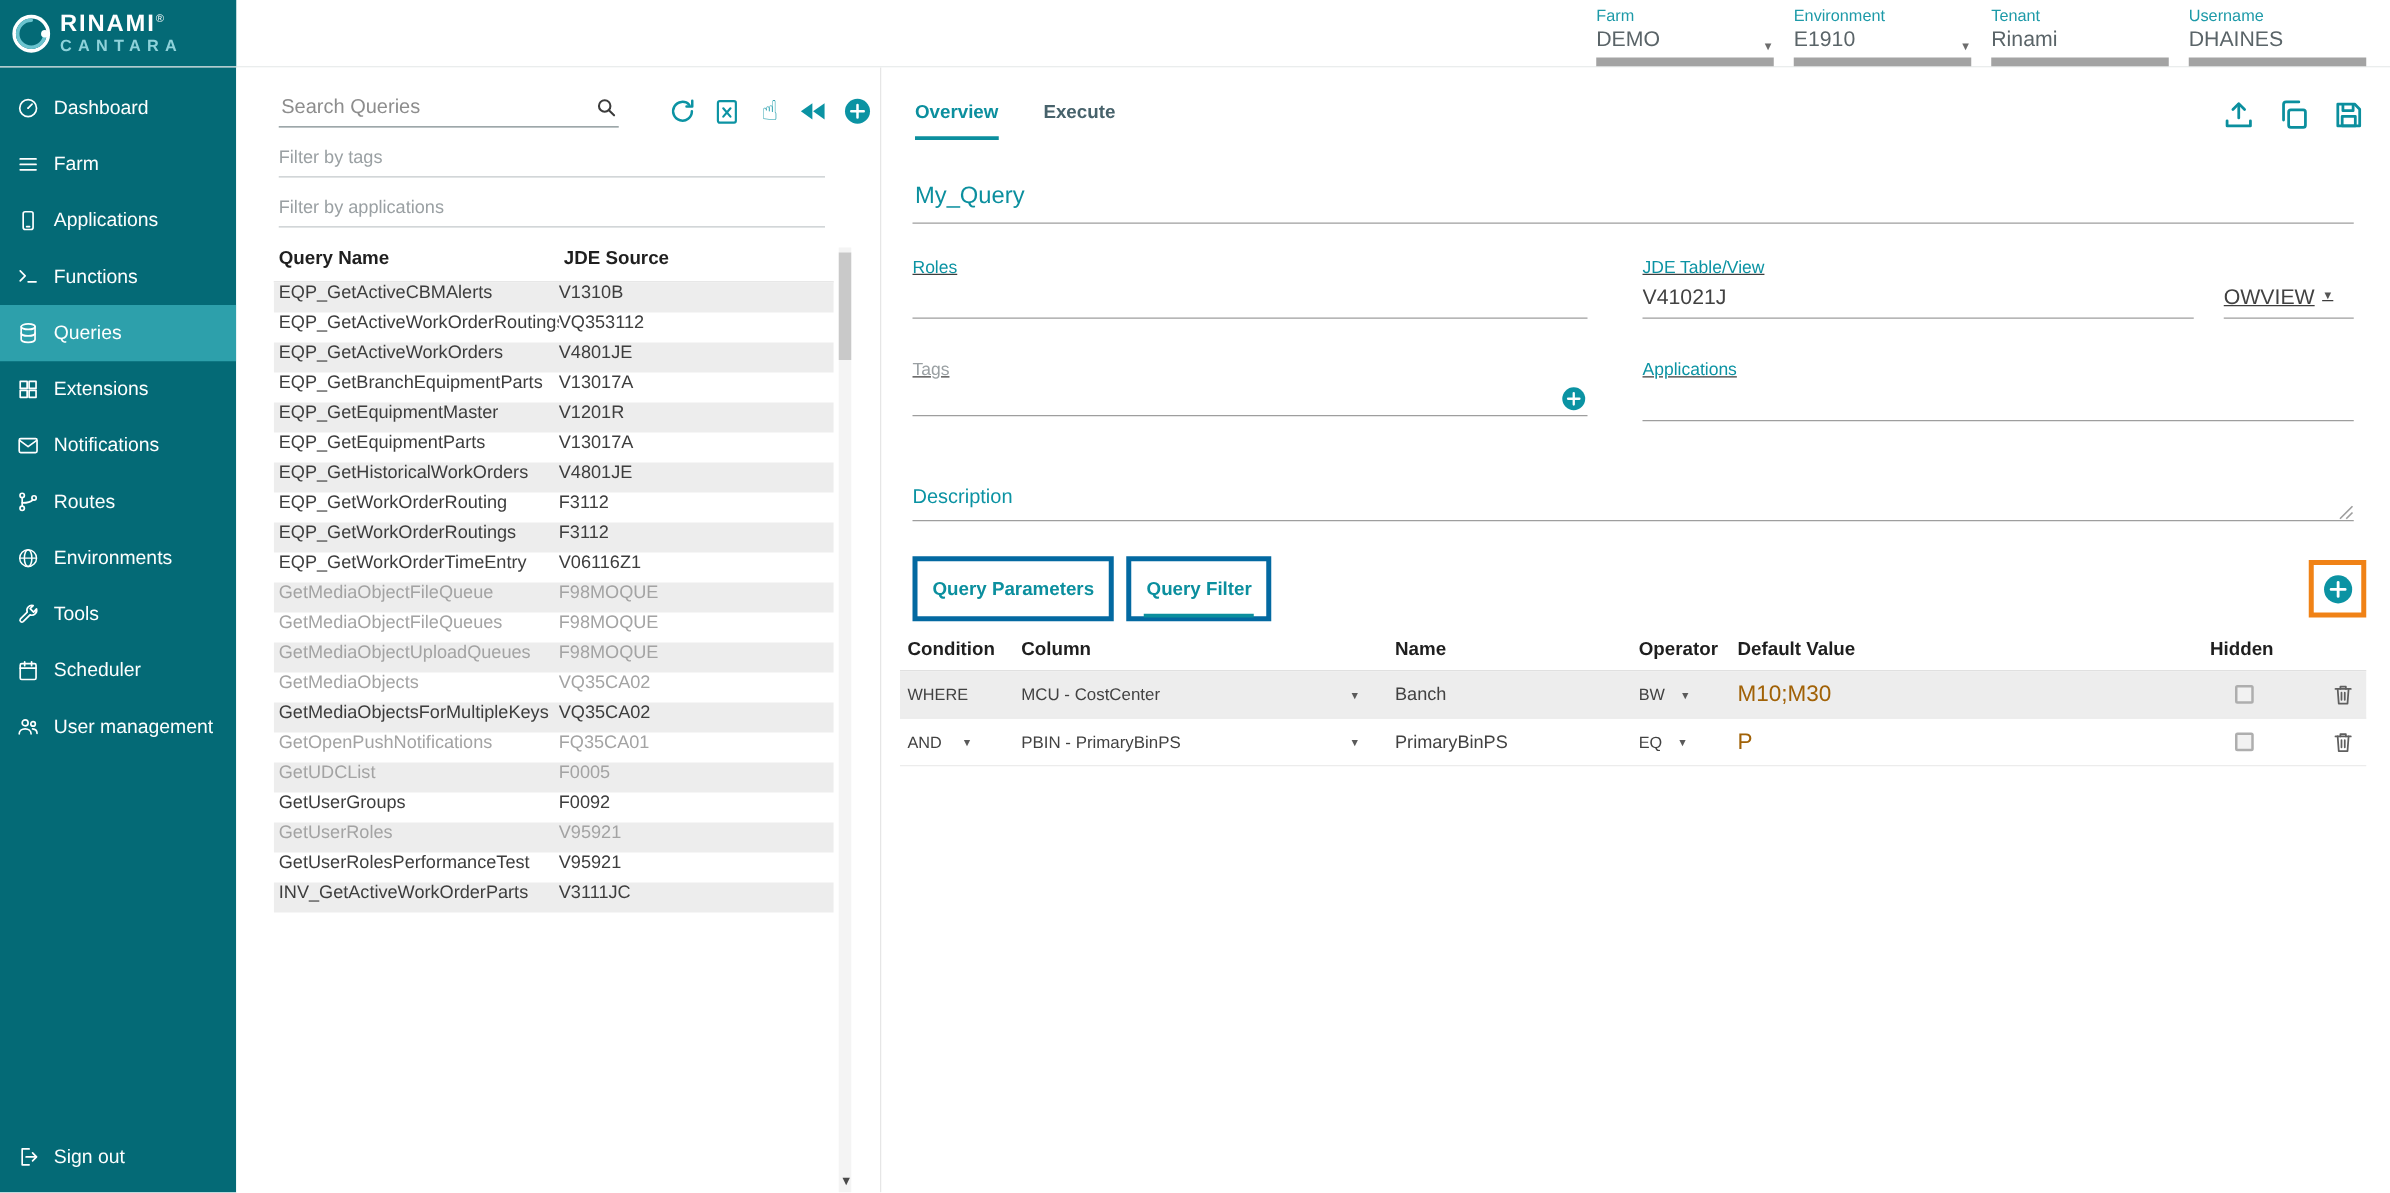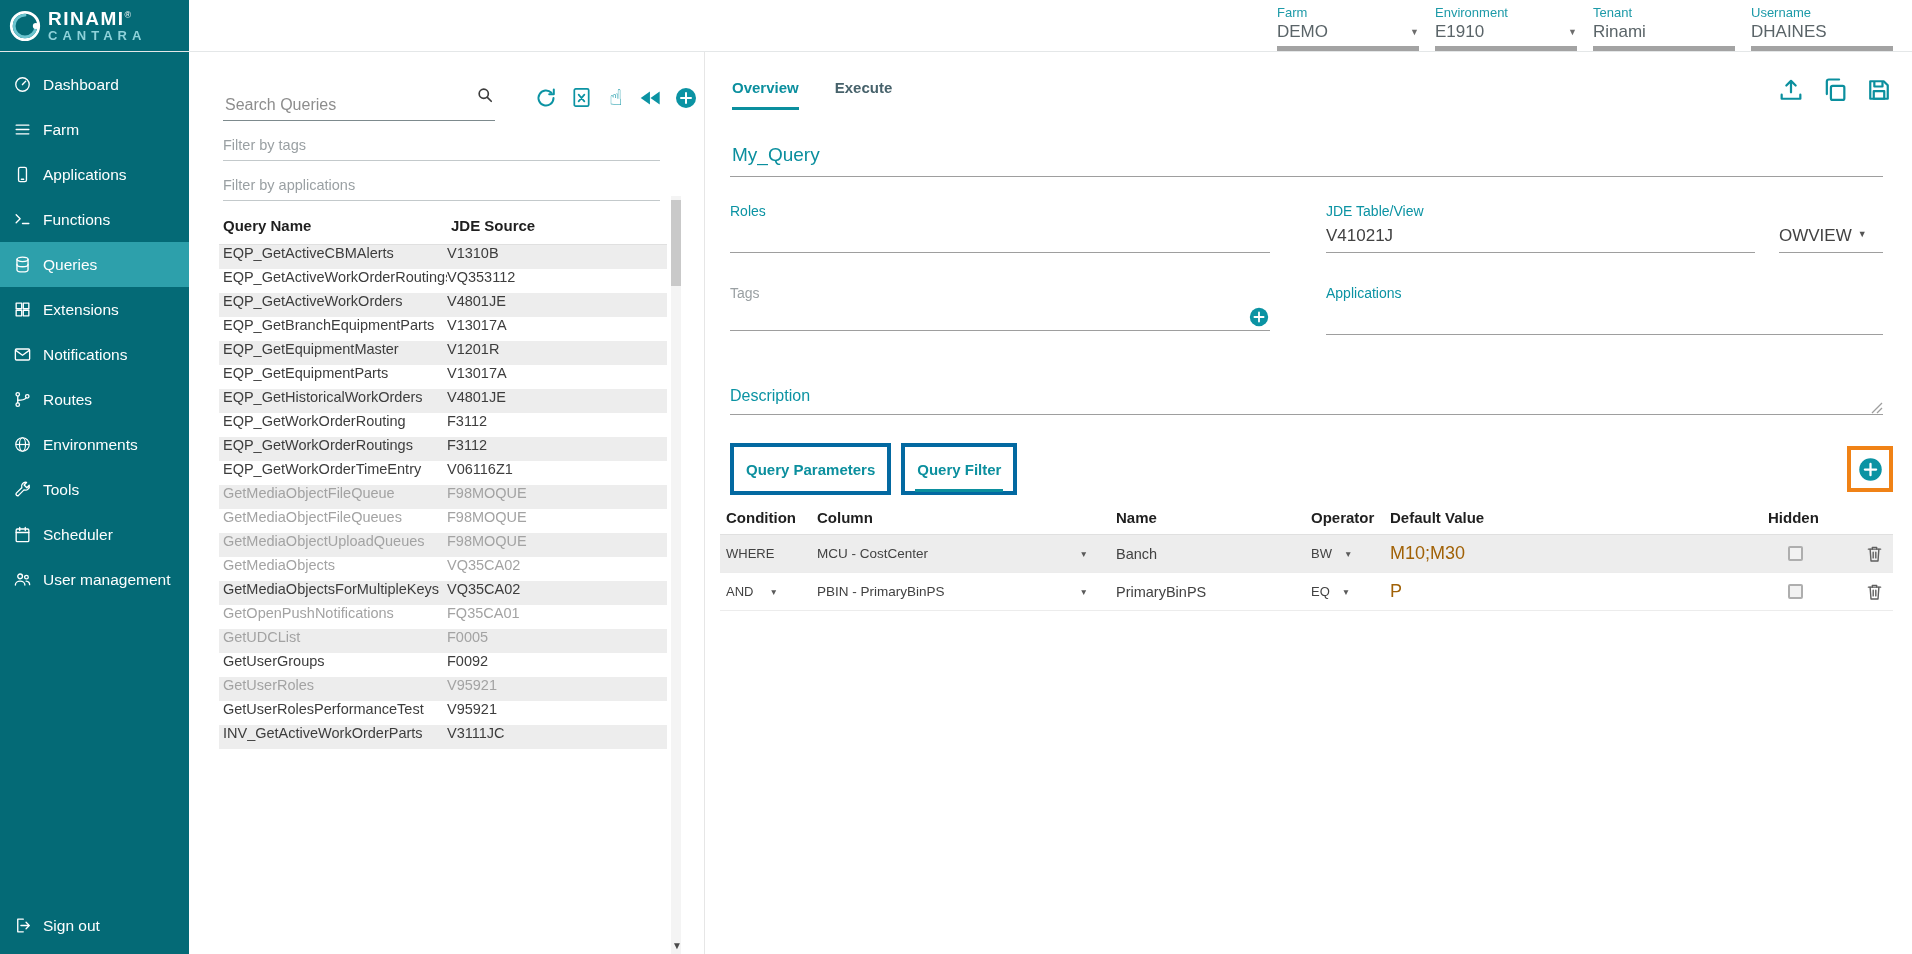--- a/index.html
+++ b/index.html
@@ -13,39 +13,39 @@
   
   .topbar { flex:0 0 49px; display:flex; background:#fff; border-bottom:1px solid #e4e7e8; }
   .logo { width:189px; flex:0 0 189px; background:#046A76; display:flex; align-items:center; padding-left:8px; color:#fff; }
   .logo-text { margin-left:6px; line-height:1.05; }
   .logo-line1 { font-size:19px; font-weight:bold; letter-spacing:1.5px; }
   .logo-reg { font-size:9px; vertical-align:super; font-weight:normal; }
   .logo-line2 { font-size:13px; font-weight:bold; letter-spacing:5px; color:#8fd2da; }
   .header-fields { margin-left:auto; display:flex; gap:16px; padding:5px 19px 0 0; }
   .hfield { width:142px; }
   .hlabel { font-size:13px; color:#1d9aa8; }
-  .hvalue { margin-top:2px; font-size:17px; color:#5a6468; border-bottom:5px solid #a3a3a3;
-            padding-bottom:4px; display:flex; align-items:center; justify-content:space-between; min-height:24px; }
+  .hvalue { margin-top:2px; font-size:17px; color:#5a6468; border-bottom:7px solid #a3a3a3;
+            padding-bottom:4px; display:flex; align-items:flex-end; justify-content:space-between; min-height:24px; }
   .hcaret { font-size:9px; color:#6d6d6d; }
 
   .bodyrow { flex:1; display:flex; min-height:0; }
 
   
   .sidebar { width:189px; flex:0 0 189px; background:#046A76; color:#fdfefe; display:flex; flex-direction:column; padding-top:10px; }
   .nav-item { height:45px; display:flex; align-items:center; gap:11px; padding-left:13px; font-size:15.5px; }
   .nav-item.active { background:#2DA0AB; }
   .nav-icon { width:19px; height:19px; flex:0 0 19px; color:#fff; }
   .signout { margin-top:auto; margin-bottom:6px; }
 
   
   .query-panel { width:516px; flex:0 0 516px; background:#fff; border-right:1px solid #e6e6e6;
                  display:flex; flex-direction:column; position:relative; }
   .qp-toolbar { display:flex; align-items:center; margin:22px 0 0 34px; }
   .search-wrap { width:272px; border-bottom:1px solid #7d8a8d; display:flex; align-items:center; padding-bottom:5px; }
-  .search-input { border:none; outline:none; font-size:16px; flex:1; color:#ec4899; background:transparent;margin-top:21px; }
+  .search-input { border:none; outline:none; font-size:16px; flex:1; color:#ec4899; background:transparent; }
   .search-input::placeholder { color:#8d8d8d; }
   .search-icon { color:#3c3c3c; }
   .qp-icons { display:flex; align-items:center; gap:9px; margin-left:38px; color:#0B93A3; }
   .qp-icons .ticon { width:26px; height:26px; display:flex; align-items:center; justify-content:center; }
   .hand-glyph { font-size:22px; line-height:1; color:#0B93A3; }
   .filter-input { display:block; width:437px; margin:10px 0 0 34px; border:none; outline:none;
                   border-bottom:1px solid #c3c9cb; font-size:14.5px; padding:6px 0 7px 0; background:transparent; color:#555; }
   .filter-input::placeholder { color:#9aa0a3; }
   .list-header { display:flex; margin:16px 0 0 30px; width:448px; padding:0 0 10px 4px;
                  font-size:15px; font-weight:bold; color:#1f1f1f; border-bottom:1px solid #e0e0e0; }
@@ -67,21 +67,21 @@
   .tab.active { color:#0B8F9E; border-bottom:3px solid #0B8F9E; }
   .tab.inactive { color:#47626B; border-bottom:3px solid transparent; }
   .main-actions { margin-left:auto; display:flex; align-items:center; gap:16px; color:#0B8F9E; padding-bottom:6px; }
   .main-actions .aicon { width:28px; height:28px; }
 
   .qname-field { margin:34px 10px 0 10px; }
   .qname-input { width:100%; border:none; outline:none; border-bottom:1px solid #9e9e9e;
                  font-size:19px; color:#0B8F9E; padding:0 0 10px 2px; background:transparent; }
 
   .fields { margin:26px 10px 0 10px; }
-  .frow { display:flex; gap:56px; }
+  .frow { display:flex; gap:44px;text-decoration:underline; }
   .fcol-left { flex:0 0 540px; }
   .fcol-right { flex:1; min-width:0; }
   .flabel { font-size:14px; color:#0B93A3; display:block; }
   .flabel.gray { color:#9aa0a3; }
   .funput { width:100%; border:none; outline:none; border-bottom:1px solid #9e9e9e;
             height:34px; font-size:17px; color:#424242; background:transparent; padding:0; }
   .jde-wrap { display:flex; align-items:flex-end; gap:24px; }
   .jde-wrap .grow { flex:1; min-width:0; }
   .owview { width:104px; border-bottom:1px solid #9e9e9e; font-size:17px; color:#424242;
             padding-bottom:6px; display:flex; align-items:flex-end; }

